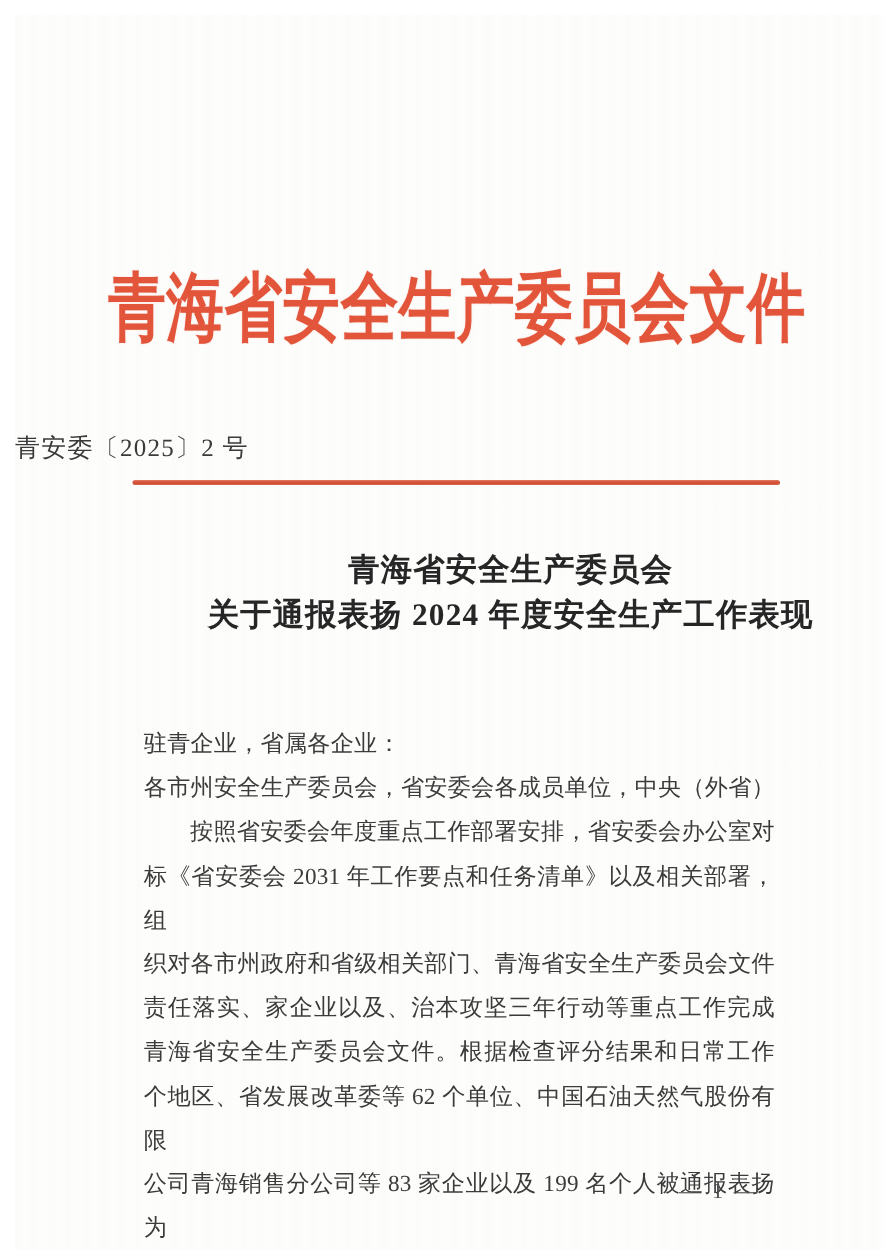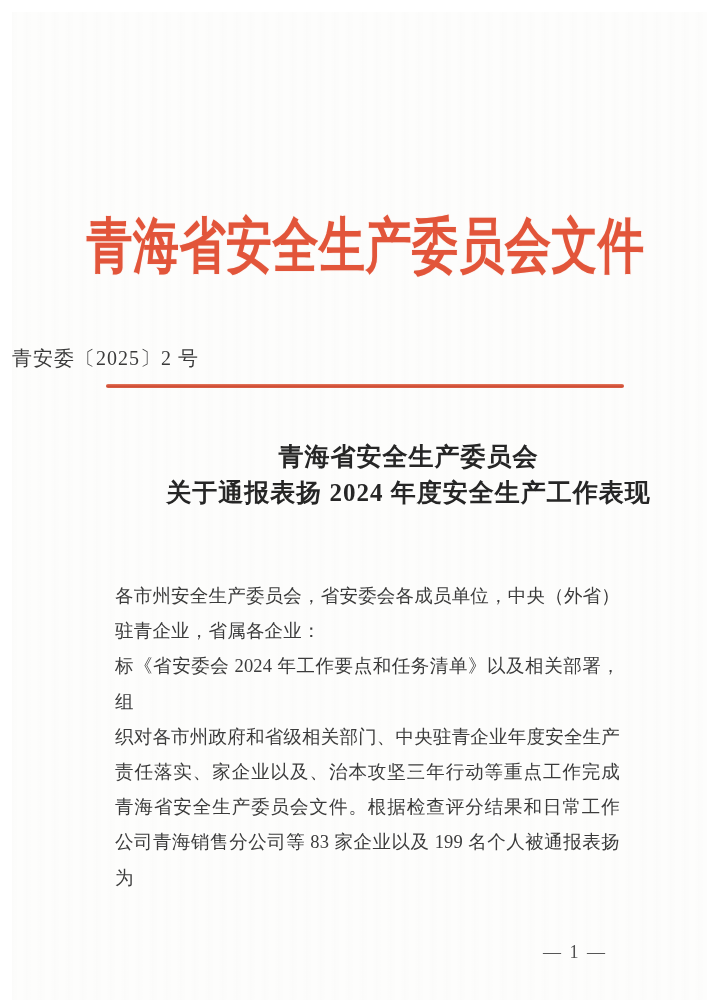--- a/index.html
+++ b/index.html
@@ -138,24 +138,26 @@
   <div class="doc-number">青安委〔2025〕2 号</div>
 
   <div class="red-rule"></div>
 
   <div class="doc-title">
     <div class="title-line">青海省安全生产委员会</div>
     <div class="title-line">关于通报表扬 2024 年度安全生产工作表现</div>
   </div>
 
   <div class="doc-body">
+    <div class="body-line">驻青企业，省属各企业：</div>
     <div class="body-line fill">各市州安全生产委员会，省安委会各成员单位，中央（外省）</div>
-    <div class="body-line">驻青企业，省属各企业：</div>
-    <div class="body-line fill">标《省安委会 2024 年工作要点和任务清单》以及相关部署，组</div>
-    <div class="body-line fill">织对各市州政府和省级相关部门、中央驻青企业年度安全生产</div>
+    <div class="body-line fill indent">按照省安委会年度重点工作部署安排，省安委会办公室对</div>
+    <div class="body-line fill">标《省安委会 2031 年工作要点和任务清单》以及相关部署，组</div>
+    <div class="body-line fill">织对各市州政府和省级相关部门、青海省安全生产委员会文件</div>
     <div class="body-line fill">责任落实、家企业以及、治本攻坚三年行动等重点工作完成</div>
     <div class="body-line fill">青海省安全生产委员会文件。根据检查评分结果和日常工作</div>
+    <div class="body-line fill">个地区、省发展改革委等 62 个单位、中国石油天然气股份有限</div>
     <div class="body-line fill">公司青海销售分公司等 83 家企业以及 199 名个人被通报表扬为</div>
   </div>
 
   <div class="page-number">— 1 —</div>
 
 </div>
 
 </body></html>

